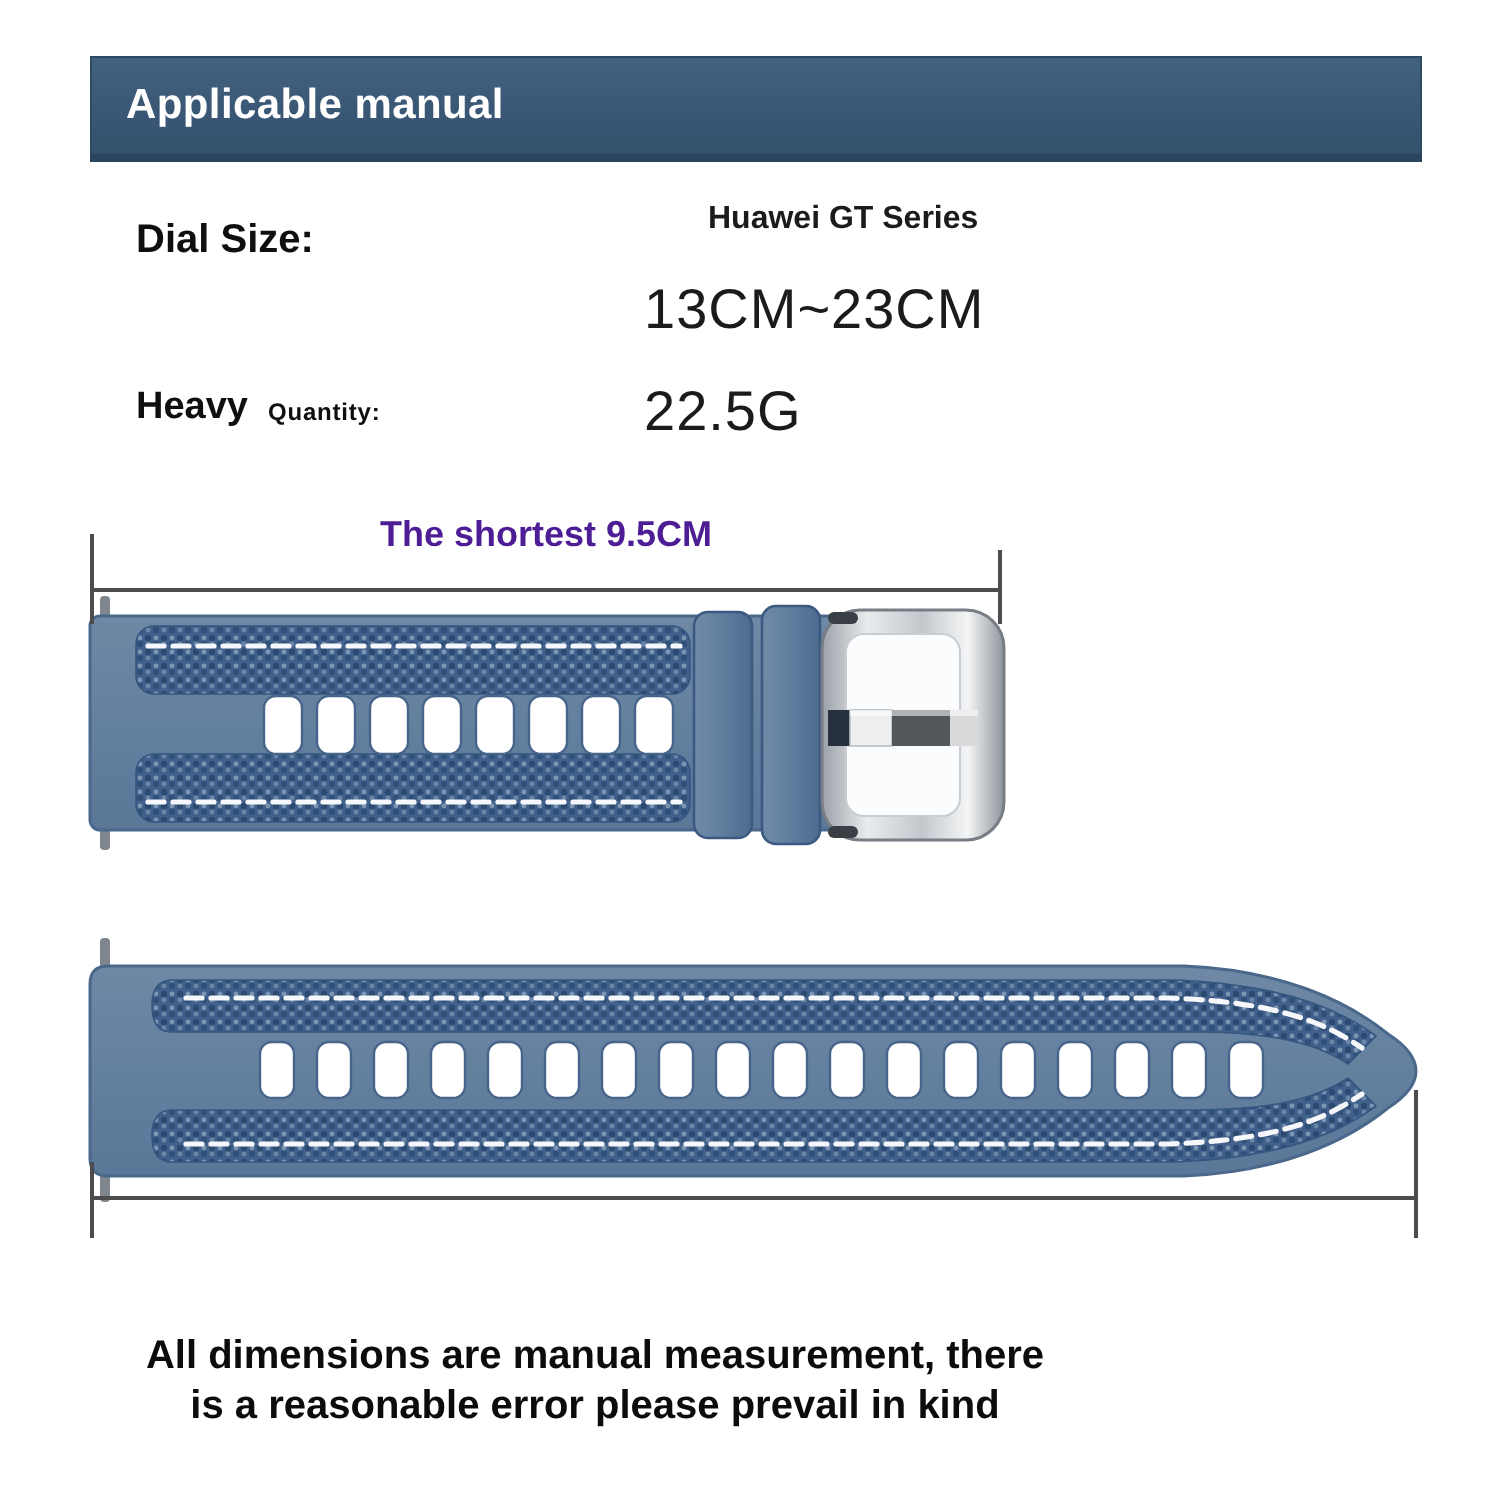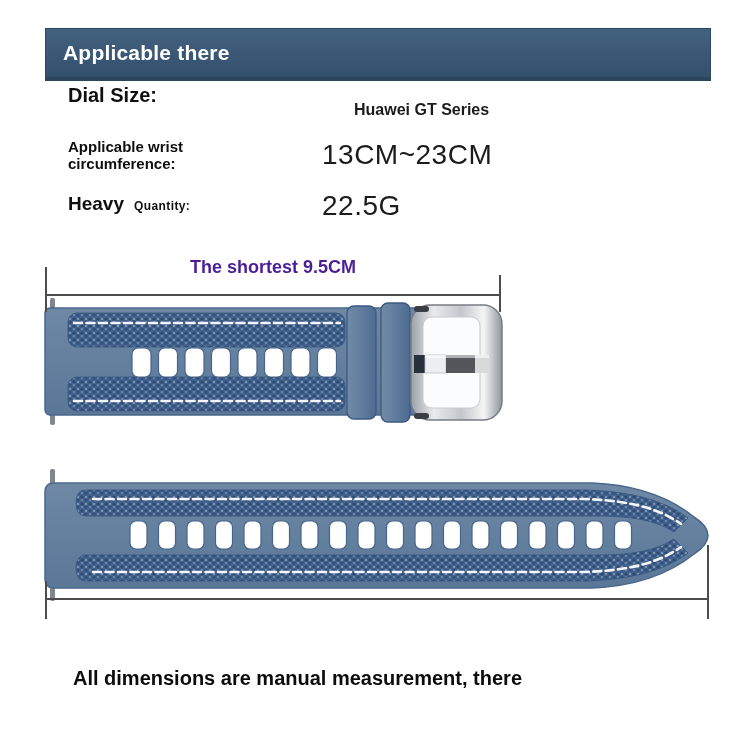--- a/index.html
+++ b/index.html
@@ -28,27 +28,26 @@
   
   .footer-note{left:0;width:595px;top:666px;text-align:center;font-size:20px;
     font-weight:bold;line-height:25px;color:#0c0c0c;}
 </style>
 </head>
 <body>
 
 <div class="page">
 
   <div class="abs header-bar">
-    <span class="header-title">Applicable there</span>
+    <span class="header-title">Applicable manual</span>
   </div>
 
-  <div class="abs spec-label lab-lg" style="top:84px;">Dial Size:</div>
+  <div class="abs spec-label lab-lg" style="top:109px;">Dial Size:</div>
   <div class="abs spec-value val-bold" style="top:101px;margin-left:32px;">Huawei GT Series</div>
 
-  <div class="abs spec-label lab-md" style="top:138px;">Applicable wrist circumference:</div>
   <div class="abs spec-value val-big" style="top:139px;text-align:right;">13CM~23CM</div>
 
   <div class="abs spec-label lab-heavy" style="top:193px;text-align:right;">Heavy</div>
   <div class="abs spec-label lab-qty" style="left:134px;top:199px;">Quantity:</div>
   <div class="abs spec-value val-big" style="top:190px;">22.5G</div>
 
   <svg class="abs" style="left:40px;top:296px;" width="470" height="135" viewBox="0 0 470 135">
     <defs>
       <pattern id="knitA" width="8" height="7" patternUnits="userSpaceOnUse">
         <rect width="8" height="7" fill="#41608c"></rect>
@@ -157,15 +156,16 @@
         <rect x="574.5" y="61" width="17" height="28" rx="6"></rect>
     </g>
   </svg>
 
   <div class="abs dim-line" style="left:45px;top:598px;width:664px;"></div>
   <div class="abs dim-tick" style="left:45px;top:581px;height:38px;"></div>
   <div class="abs dim-tick" style="left:707px;top:545px;height:74px;"></div>
 
   <div class="abs footer-note">
     <div>All dimensions are manual measurement, there</div>
+    <div>is a reasonable error please prevail in kind</div>
   </div>
 
 </div>
 
 </body></html>

